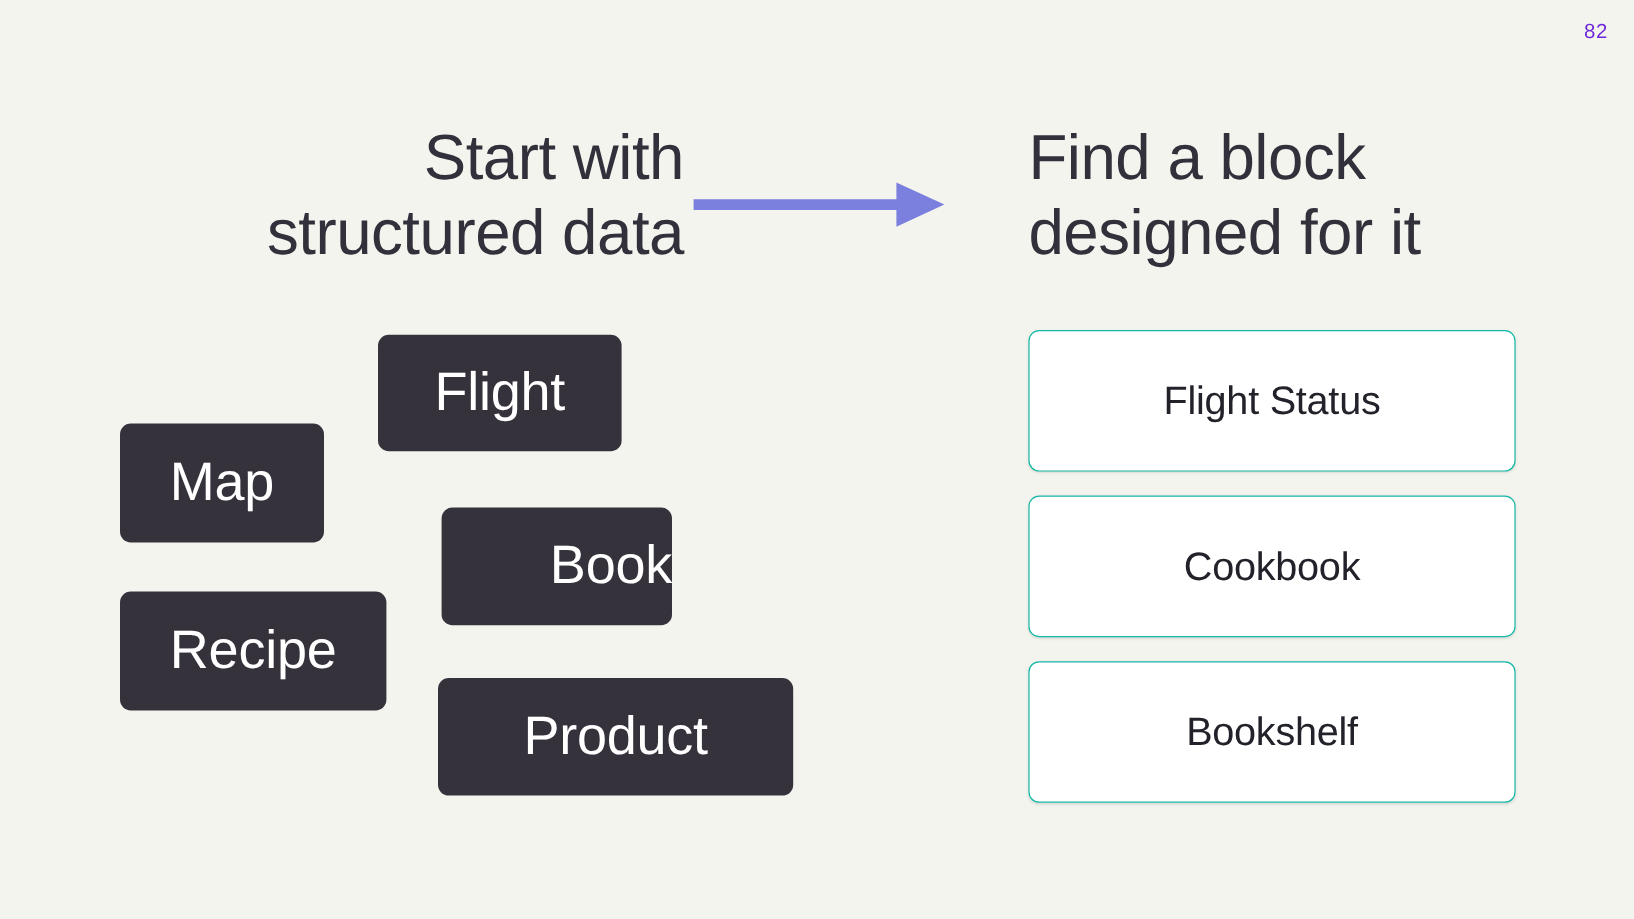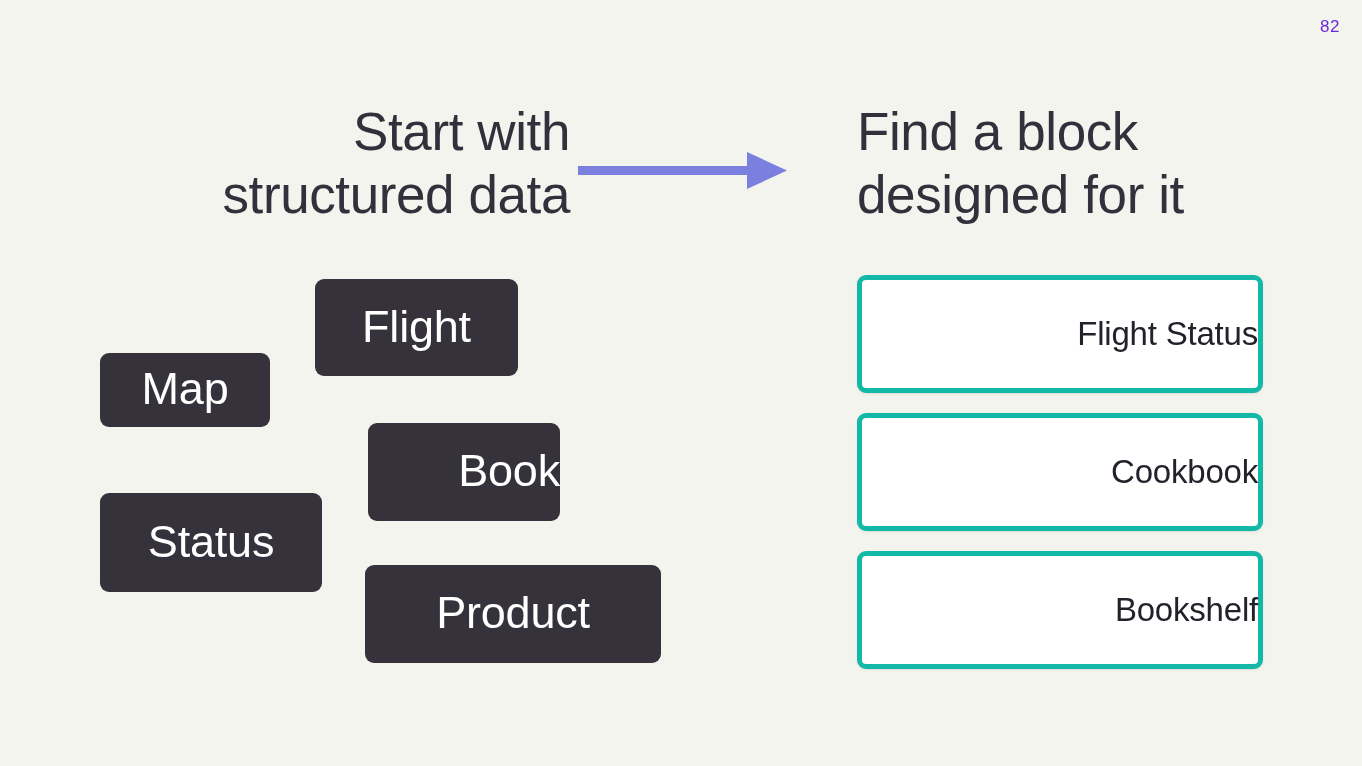--- a/index.html
+++ b/index.html
@@ -67,38 +67,38 @@
     align-items: center;
     justify-content: center;
     font-size: 45px;
     line-height: 1;
     font-weight: 400;
     letter-spacing: -0.2px;
     padding-bottom: 3px;
     box-sizing: border-box;
   }
   .chip-flight  { left: 315px; top: 279px; width: 203px; height: 97px; }
-  .chip-map     { left: 100px; top: 353px; width: 170px; height: 74px; }
+  .chip-map     { left: 100px; top: 353px; width: 170px; height: 99px; }
   .chip-book    { left: 368px; top: 423px; width: 192px; height: 98px; justify-content: flex-end; }
   .chip-recipe  { left: 100px; top: 493px; width: 222px; height: 99px; }
   .chip-product { left: 365px; top: 565px; width: 296px; height: 98px; }
 
   
   .card {
     position: absolute;
     left: 857px;
     width: 406px;
     background: #ffffff;
     border-radius: 9px;
-    border: 5px solid #14b8a6;
+    border: 1px solid #14b8a6;
     box-shadow: 0 1px 3px rgba(40, 40, 35, 0.07),
                 0 1px 1px rgba(40, 40, 35, 0.04);
     display: flex;
     align-items: center;
-    justify-content: flex-end;
+    justify-content: center;
     box-sizing: border-box;
   }
   .card-1 { top: 275px; height: 118px; }
   .card-2 { top: 413px; height: 118px; }
   .card-3 { top: 551px; height: 118px; }
 
   .card-label {
     font-size: 33px;
     line-height: 1;
     color: #23222a;
@@ -123,21 +123,21 @@
 
   <div class="chip chip-map">
     <span>Map</span>
   </div>
 
   <div class="chip chip-book">
     <span>Book</span>
   </div>
 
   <div class="chip chip-recipe">
-    <span>Status</span>
+    <span>Recipe</span>
   </div>
 
   <div class="chip chip-product">
     <span>Product</span>
   </div>
 
   <div class="arrow">
     <svg width="215" height="45" viewBox="0 0 215 45" aria-hidden="true">
       <path d="M3 18 L172 18 L172 4 L212 22.5 L172 41 L172 27 L3 27 Z" fill="#7b7fdd"></path>
     </svg>

